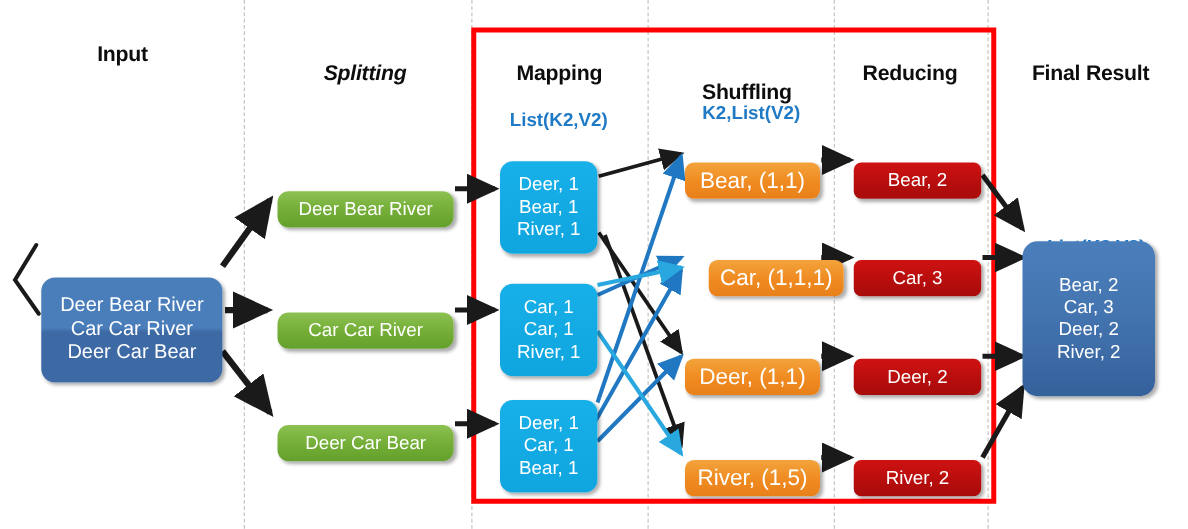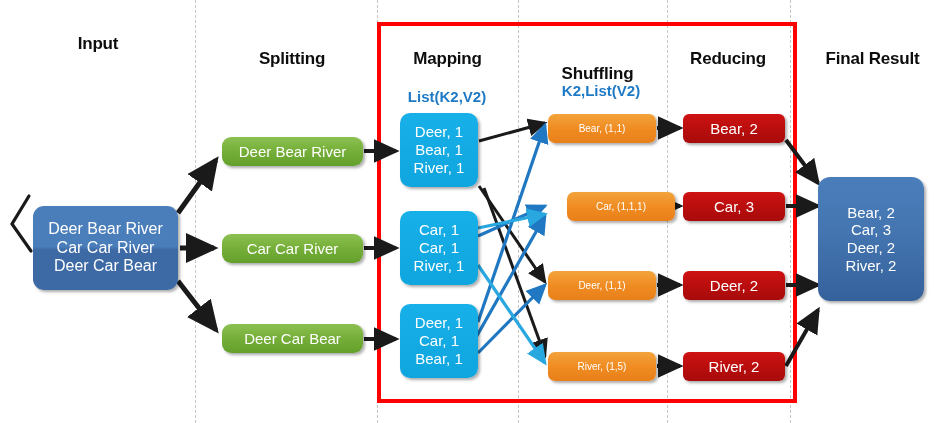--- a/index.html
+++ b/index.html
@@ -15,31 +15,31 @@
 
   .colhead{position:absolute;font-weight:bold;font-size:17px;color:#0d0d0d;
            text-align:center;white-space:nowrap;letter-spacing:-.2px;}
 
   .keylabel{position:absolute;font-weight:bold;font-size:15px;color:#1f7ac6;
             text-align:center;white-space:nowrap;}
 
   .node{position:absolute;box-sizing:border-box;display:flex;
         flex-direction:column;align-items:center;justify-content:center;
         color:#ffffff;text-align:center;line-height:1.18;
-        box-shadow:2px 2px 3px rgba(0,0,0,.33);}
+        box-shadow:2px 2px 3px rgba(0,0,0,.33);margin-top:16px;}
   .node span{display:block;white-space:nowrap;}
 
   .n-input{background:linear-gradient(180deg,#4a7ebb 0%,#4a7ebb 48%,#3d6aa5 52%,#3d6aa5 100%);
            border-radius:11px;font-size:16px;}
   .n-split{background:linear-gradient(180deg,#8cc152 0%,#77b03a 45%,#63a02b 100%);
            border-radius:9px;font-size:15px;}
   .n-map{background:linear-gradient(180deg,#18b0e8 0%,#0fa5df 100%);
          border-radius:10px;font-size:15px;}
   .n-shuffle{background:linear-gradient(180deg,#f3a33c 0%,#ef8a20 55%,#e8801a 100%);
-             border-radius:7px;font-size:10px;}
+             border-radius:7px;font-size:18px;}
   .n-reduce{background:linear-gradient(180deg,#cf1212 0%,#b60d0d 60%,#a80b0b 100%);
             border-radius:6px;font-size:15px;}
   .n-final{background:linear-gradient(180deg,#4a7ebb 0%,#4475b0 45%,#35619b 100%);
            border-radius:12px;font-size:15px;}
 
   svg.wires{position:absolute;left:0;top:0;width:950px;height:423px;
             pointer-events:none;}
 </style>
 </head>
 <body>
@@ -48,21 +48,21 @@
 
   <div class="divider" style="left:195px;"></div>
   <div class="divider" style="left:377px;"></div>
   <div class="divider" style="left:518px;"></div>
   <div class="divider" style="left:667px;"></div>
   <div class="divider" style="left:790px;"></div>
 
   <div class="redbox" style="left:377px;top:22px;width:420px;height:381px;"></div>
 
   <div class="colhead" style="left:38px;top:34px;width:120px;">Input</div>
-  <div class="colhead" style="left:232px;top:49px;width:120px;">Splitting</div>
+  <div class="colhead" style="left:232px;top:49px;width:120px;font-style:italic;">Splitting</div>
   <div class="colhead" style="left:390px;top:49px;width:115px;">Mapping</div>
   <div class="colhead" style="left:535px;top:64px;width:125px;">Shuffling</div>
   <div class="colhead" style="left:673px;top:49px;width:110px;">Reducing</div>
   <div class="colhead" style="left:800px;top:49px;width:145px;">Final Result</div>
 
   <div class="keylabel" style="left:382px;top:88px;width:130px;">List(K2,V2)</div>
   <div class="keylabel" style="left:536px;top:82px;width:130px;">K2,List(V2)</div>
   <div class="keylabel" style="left:812px;top:145px;width:130px;margin-top:44px;">List(K3,V3)</div>
 
   <svg class="wires" viewBox="0 0 950 423">

